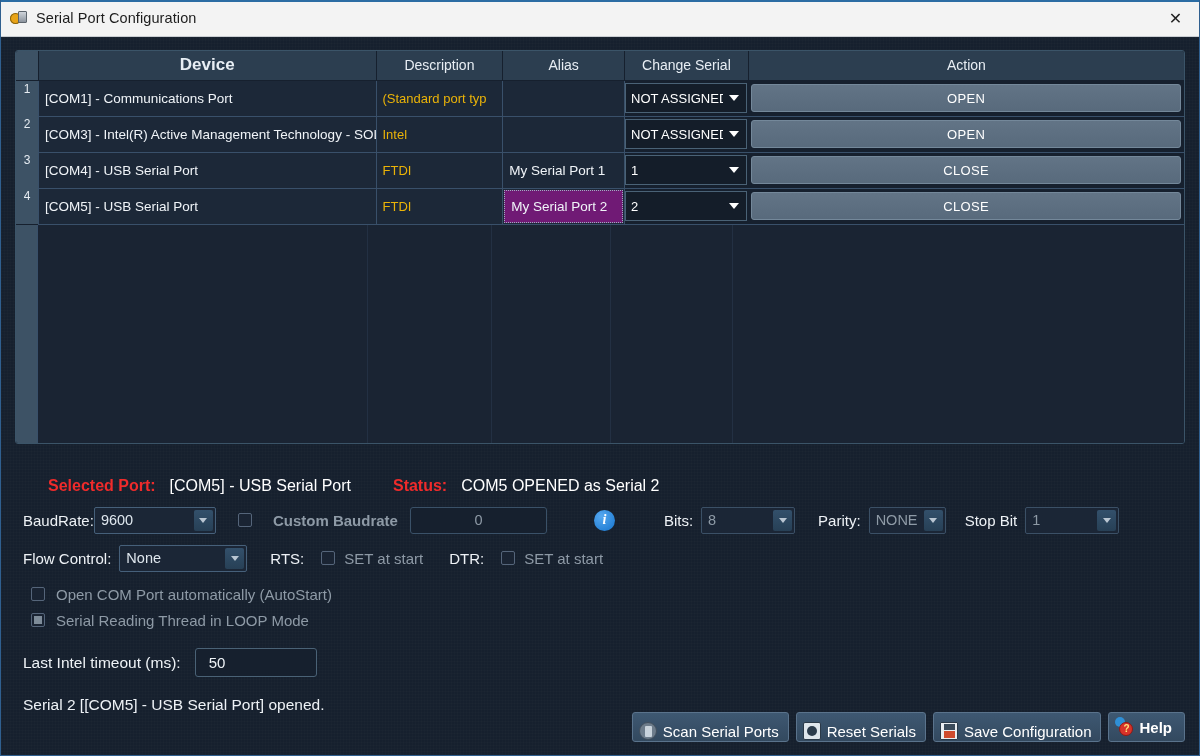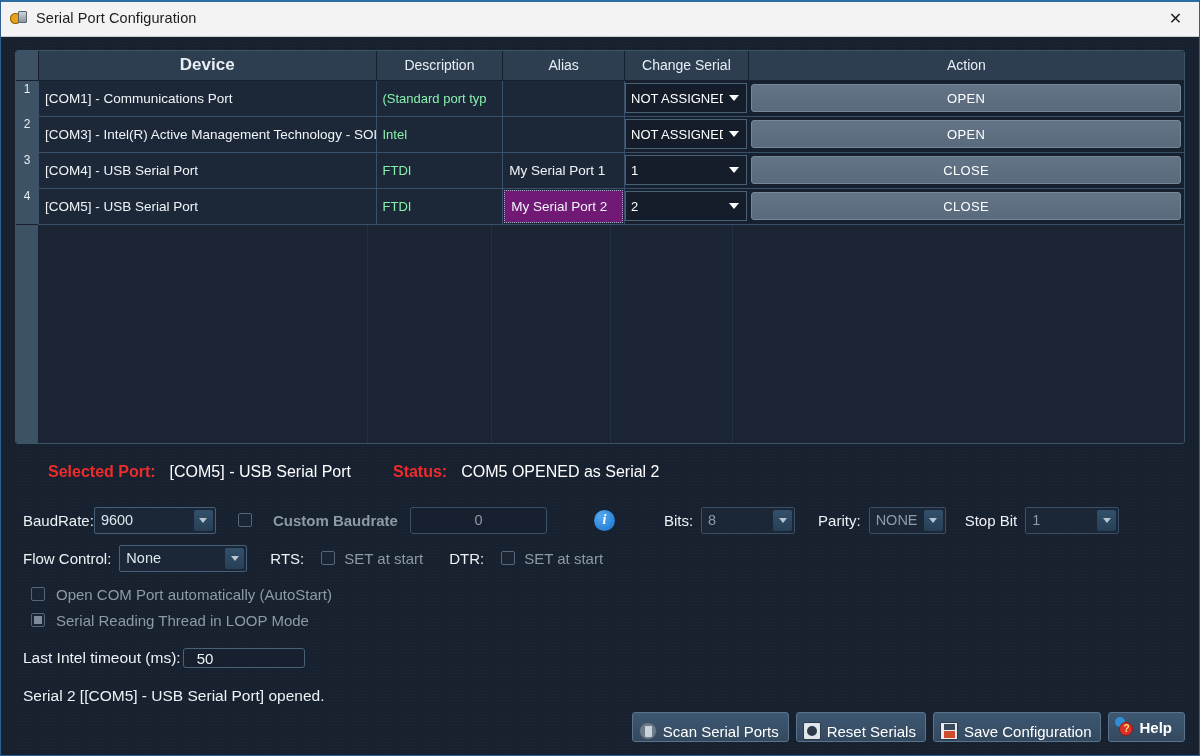--- a/index.html
+++ b/index.html
@@ -151,21 +151,21 @@
     color: #e6ecf2;
     font-size: 12px;
     text-align: center;
     padding: 0;
     vertical-align: top;
     line-height: 16px;
     border-right: 1px solid #39506a;
     border-bottom: none;
   }
   tbody td.desc {
-    color: #86efac;
+    color: #eab308;
     font-size: 13px;
   }
   tbody td.alias { padding: 0; }
   tbody td.chg   { padding: 0; background: #16202e; border-right: none;}
   tbody td.act   { padding: 0 3px; background: #16202e; border-right: none; }
 
   .alias-cell {
     height: 100%;
     display: flex; align-items: center;
     padding: 0 6px;
@@ -253,21 +253,21 @@
   .lbl-red {
     color: #ef2b2b;
     font-weight: bold;
     font-size: 16px;
   }
   .val-white {
     color: #ffffff;
     font-size: 16px;
   }
   #selected-port-value { margin-left: 14px; }
-  #status-key { margin-left: 42px; }
+  #status-key { margin-left: 42px; margin-top: 14px; }
   #status-value { margin-left: 14px; }
 
   
   #settings { padding-left: 8px; margin-top: 18px; }
 
   .srow {
     display: flex;
     align-items: center;
     height: 30px;
     margin-bottom: 8px;
@@ -355,22 +355,22 @@
   }
 
   
   #lastbyte-row {
     display: flex; align-items: center;
     margin-top: 15px;
     padding-left: 0px;
   }
   #lastbyte-label { color: #eef2f6; font-size: 15.5px; }
   #lastbyte-input {
-    width: 122px; height: 20px;
-    margin-left: 2px;
+    width: 122px; height: 29px;
+    margin-left: 14px;
     background: #16202e;
     border: 1px solid #4a6276;
     border-radius: 3px;
     color: #eef2f6;
     font-size: 15px;
     display: flex; align-items: center;
     padding-left: 13px;
   }
 
   #log-line {

